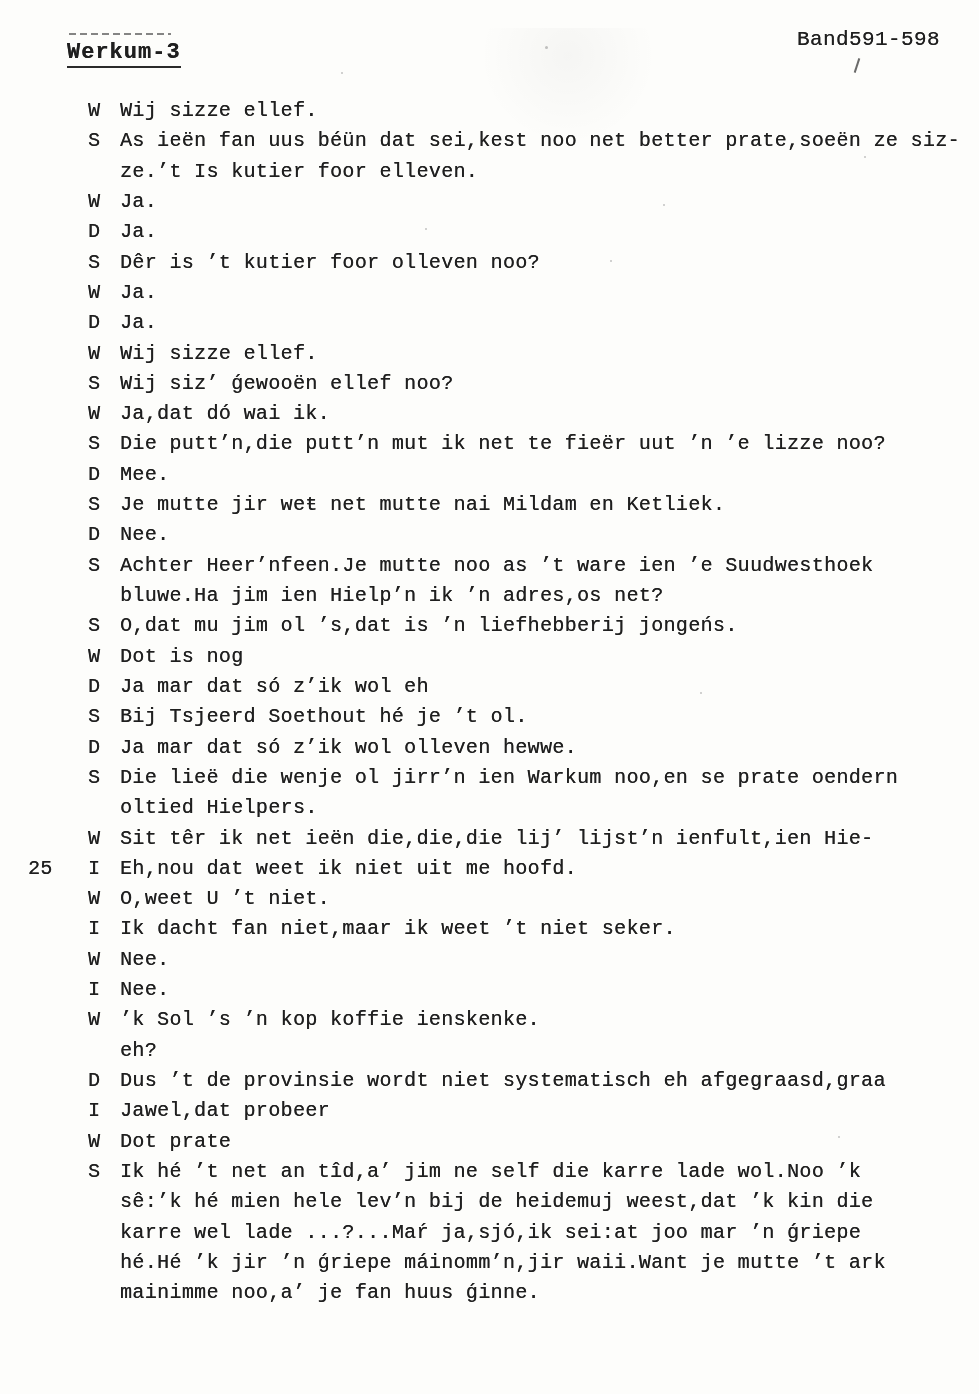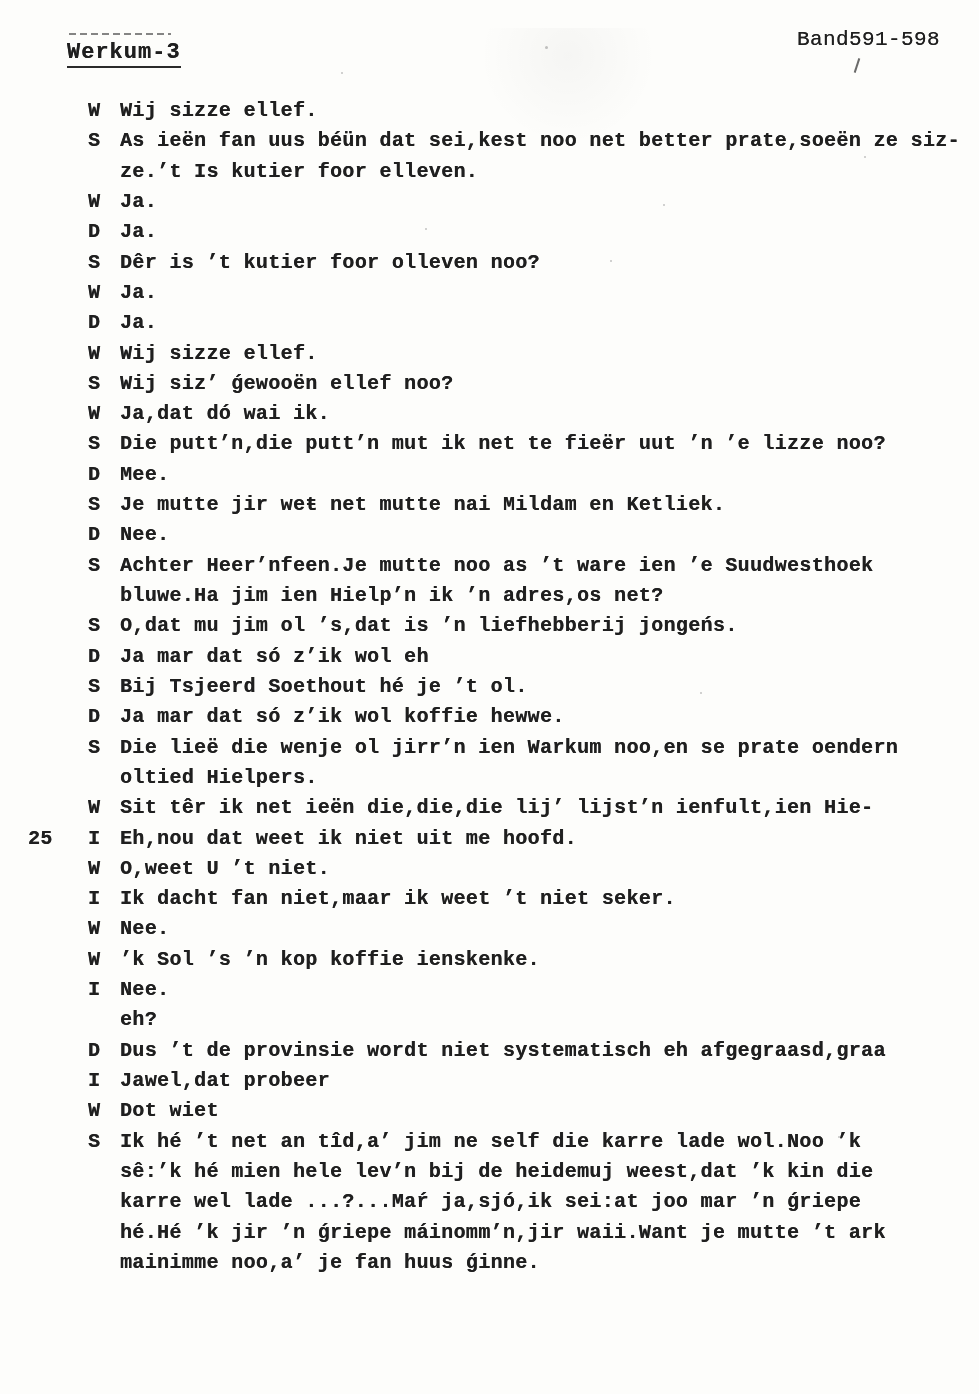--- a/index.html
+++ b/index.html
@@ -40,21 +40,21 @@
     letter-spacing:0.4px;
     text-shadow:0 0 0.5px rgba(25,25,25,0.85);
   }
   .stray-mark{
     position:absolute;left:856px;top:30px;
     width:2px;height:15px;background:#3a3a3a;
     transform:rotate(18deg);opacity:.75;
   }
   
   .transcript{
-    position:absolute;left:0;top:68px;right:0;font-weight:bold;
+    position:absolute;left:0;top:68px;right:0;
   }
   .t-line{
     position:relative;
     height:30.32px;line-height:30.32px;
     padding-left:88px;
     white-space:pre;
     font-size:20px;
     letter-spacing:0.35px;
     text-shadow:0.2px 0 0.4px rgba(25,25,25,0.85);
   }
@@ -112,36 +112,37 @@
       <div class="t-line"><span class="speaker">W</span><span class="utterance">Wij sizze ellef.</span></div>
       <div class="t-line"><span class="speaker">S</span><span class="utterance">Wij siz’ ǵewooën ellef noo?</span></div>
       <div class="t-line"><span class="speaker">W</span><span class="utterance">Ja,dat dó wai ik.</span></div>
       <div class="t-line"><span class="speaker">S</span><span class="utterance">Die putt’n,die putt’n mut ik net te fieër uut ’n ’e lizze noo?</span></div>
       <div class="t-line"><span class="speaker">D</span><span class="utterance">Mee.</span></div>
       <div class="t-line"><span class="speaker">S</span><span class="utterance">Je mutte jir weŧ net mutte nai Mildam en Ketliek.</span></div>
       <div class="t-line"><span class="speaker">D</span><span class="utterance">Nee.</span></div>
       <div class="t-line"><span class="speaker">S</span><span class="utterance">Achter Heer’nfeen.Je mutte noo as ’t ware ien ’e Suudwesthoek</span></div>
       <div class="t-line"><span class="speaker"></span><span class="utterance">bluwe.Ha jim ien Hielp’n ik ’n adres,os net?</span></div>
       <div class="t-line"><span class="speaker">S</span><span class="utterance">O,dat mu jim ol ’s,dat is ’n liefhebberij jongeńs.</span></div>
+      <div class="t-line"><span class="speaker">W</span><span class="utterance">Dot is nog</span></div>
       <div class="t-line"><span class="speaker">D</span><span class="utterance">Ja mar dat só z’ik wol eh</span></div>
       <div class="t-line"><span class="speaker">S</span><span class="utterance">Bij Tsjeerd Soethout hé je ’t ol.</span></div>
-      <div class="t-line"><span class="speaker">D</span><span class="utterance">Ja mar dat só z’ik wol koffie hewwe.</span></div>
+      <div class="t-line"><span class="speaker">D</span><span class="utterance">Ja mar dat só z’ik wol olleven hewwe.</span></div>
       <div class="t-line"><span class="speaker">S</span><span class="utterance">Die lieë die wenje ol jirr’n ien Warkum noo,en se prate oendern</span></div>
       <div class="t-line"><span class="speaker"></span><span class="utterance">oltied Hielpers.</span></div>
       <div class="t-line"><span class="speaker">W</span><span class="utterance">Sit têr ik net ieën die,die,die lij’ lijst’n ienfult,ien Hie-</span></div>
       <div class="t-line"><span class="margin-num">25</span><span class="speaker">I</span><span class="utterance">Eh,nou dat weet ik niet uit me hoofd.</span></div>
       <div class="t-line"><span class="speaker">W</span><span class="utterance">O,weet U ’t niet.</span></div>
       <div class="t-line"><span class="speaker">I</span><span class="utterance">Ik dacht fan niet,maar ik weet ’t niet seker.</span></div>
       <div class="t-line"><span class="speaker">W</span><span class="utterance">Nee.</span></div>
+      <div class="t-line"><span class="speaker">I</span><span class="utterance">Nee.</span></div>
       <div class="t-line"><span class="speaker">W</span><span class="utterance">’k Sol ’s ’n kop koffie ienskenke.</span></div>
-      <div class="t-line"><span class="speaker">I</span><span class="utterance">Nee.</span></div>
       <div class="t-line"><span class="speaker"></span><span class="utterance">eh?</span></div>
       <div class="t-line"><span class="speaker">D</span><span class="utterance">Dus ’t de provinsie wordt niet systematisch eh afgegraasd,graa</span></div>
       <div class="t-line"><span class="speaker">I</span><span class="utterance">Jawel,dat probeer</span></div>
-      <div class="t-line"><span class="speaker">W</span><span class="utterance">Dot wiet</span></div>
+      <div class="t-line"><span class="speaker">W</span><span class="utterance">Dot prate</span></div>
       <div class="t-line"><span class="speaker">S</span><span class="utterance">Ik hé ’t net an tîd,a’ jim ne self die karre lade wol.Noo ’k</span></div>
       <div class="t-line"><span class="speaker"></span><span class="utterance">sê:’k hé mien hele lev’n bij de heidemuj weest,dat ’k kin die</span></div>
       <div class="t-line"><span class="speaker"></span><span class="utterance">karre wel lade ...?...Maŕ ja,sjó,ik sei:at joo mar ’n ǵriepe</span></div>
       <div class="t-line"><span class="speaker"></span><span class="utterance">hé.Hé ’k jir ’n ǵriepe máinomm’n,jir waii.Want je mutte ’t ark</span></div>
       <div class="t-line"><span class="speaker"></span><span class="utterance">mainimme noo,a’ je fan huus ǵinne.</span></div>
     </div>
 
 </div>
 
 </body></html>

